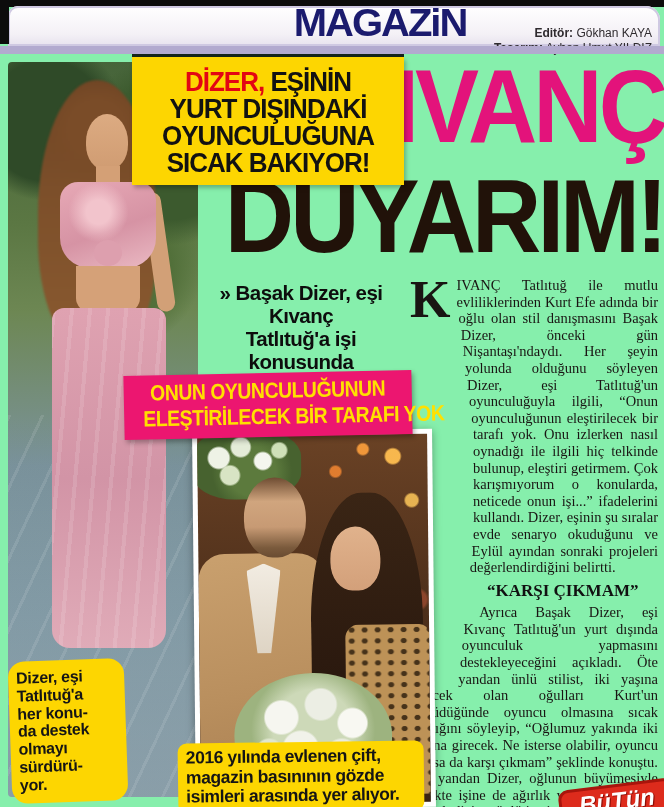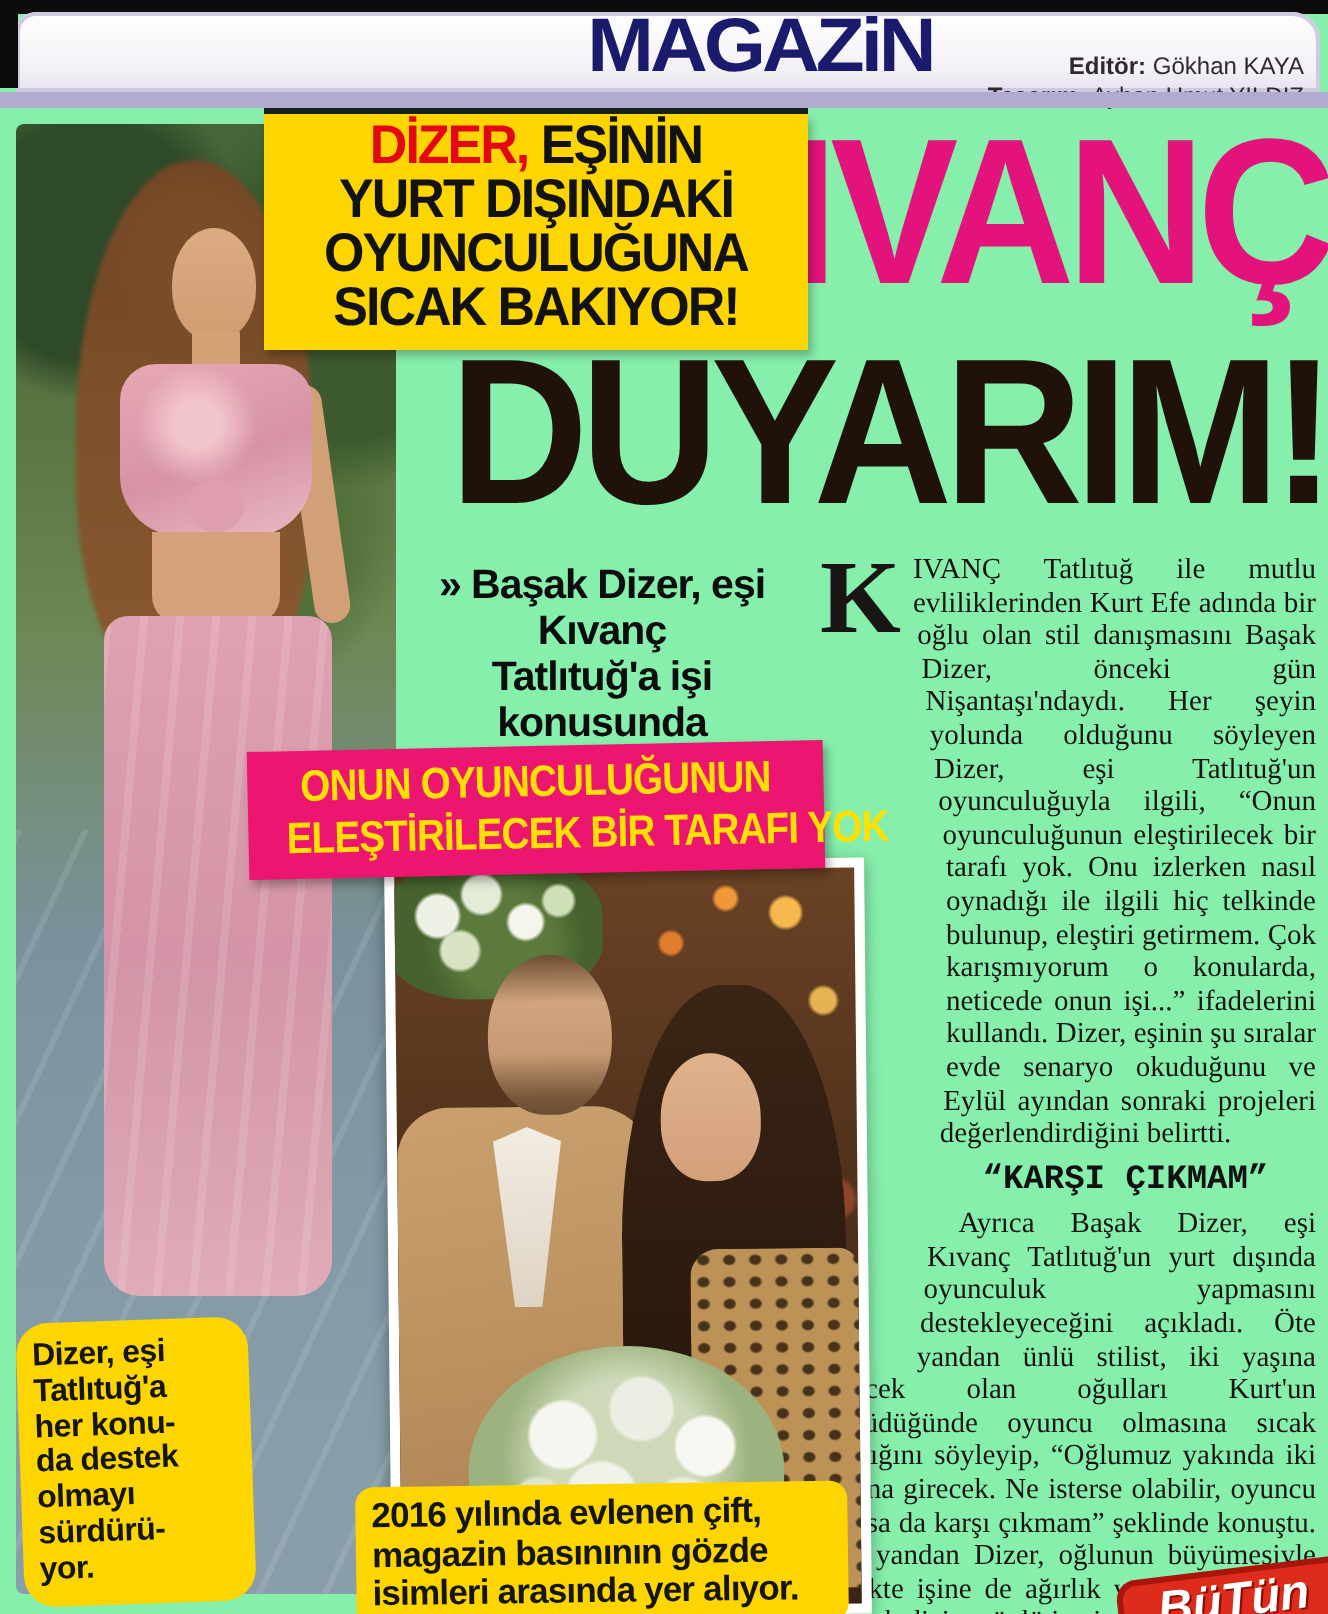--- a/index.html
+++ b/index.html
@@ -51,21 +51,21 @@
                linear-gradient(160deg,#e7a9b6 0%,#d693a4 55%,#eab9c3 100%);}
   .w-knot{position:absolute;left:86px;top:178px;width:28px;height:26px;border-radius:50%;background:#dd9fae;}
   .w-midriff{position:absolute;left:68px;top:204px;width:64px;height:46px;background:#d5a178;border-radius:0 0 14px 14px;}
   .w-skirt{position:absolute;left:44px;top:246px;width:114px;height:340px;border-radius:12px 12px 18px 18px;
     background:repeating-linear-gradient(95deg, rgba(255,255,255,.12) 0 4px, transparent 4px 18px),
                linear-gradient(180deg,#dfa2b1 0%,#d294a6 50%,#e0abb8 100%);}
   .w-arm{position:absolute;left:142px;top:130px;width:18px;height:120px;border-radius:10px;background:#d2a077;transform:rotate(-8deg);}
 
   
   .teaser{
-    position:absolute;left:132px;top:57px;width:264px;padding:2px 4px 8px;
+    position:absolute;left:132px;top:57px;width:264px;padding:12px 4px 8px;
     background:#fdd601;text-align:center;z-index:5;
     box-shadow:0 -3px 0 rgba(0,0,0,.85), 2px 3px 4px rgba(0,0,0,.25);
   }
   .teaser .tl{display:block;font-weight:900;font-size:26px;line-height:27px;color:#121212;letter-spacing:-1px;transform:scaleY(1.05);}
   .teaser .hl{color:#e30613;}
 
   
   .headline1{
     position:absolute;left:296px;top:56px;width:368px;z-index:4;text-align:right;
     font-size:96px;font-weight:900;letter-spacing:-4px;line-height:0.98;color:#e3137b;
@@ -98,21 +98,21 @@
     position:absolute;left:410px;top:277px;width:248px;height:530px;z-index:3;
     font-family:"Liberation Serif",serif;font-size:14.5px;line-height:16.6px;
     color:#191513;text-align:justify;
   }
   .dropcap{float:left;font-size:52px;line-height:42px;font-weight:bold;padding:2px 6px 0 0;color:#191513;}
   .wrap-spacer{
     float:left;clear:left;width:58px;height:268px;margin:86px 5px 0 0;
     shape-outside:polygon(0 0, 68% 0, 100% 45%, 68% 100%, 0 100%);shape-margin:5px;
   }
   .subhead{
-    font-family:Liberation Mono, monospace;font-weight:900;font-size:17px;
+    font-family:Liberation Serif, serif;font-weight:900;font-size:17px;
     text-align:center;margin:7px 0 5px;letter-spacing:0;color:#111;
   }
   .article p{margin:0;}
   .article p.p2{text-indent:14px;}
 
   
   .photo-couple{
     position:absolute;left:194px;top:430px;width:230px;height:368px;z-index:4;
     background:#fff;padding:5px;transform:rotate(-0.6deg);
     box-shadow:0 2px 8px rgba(0,0,0,.35);

